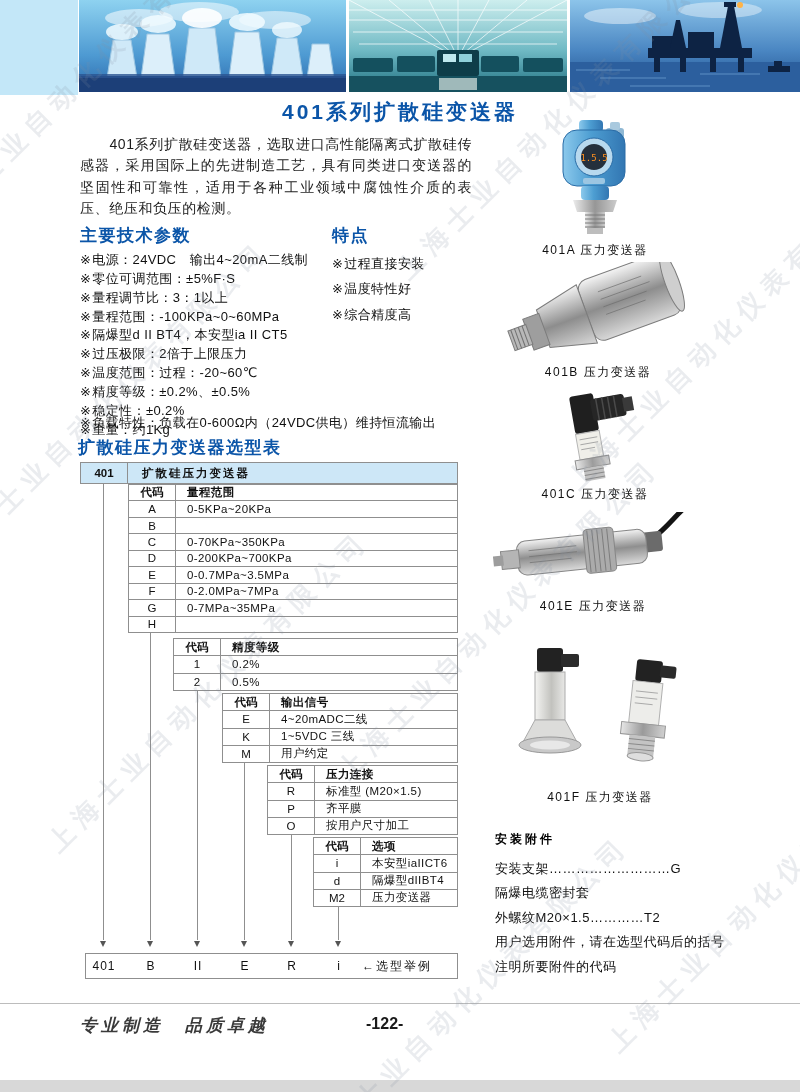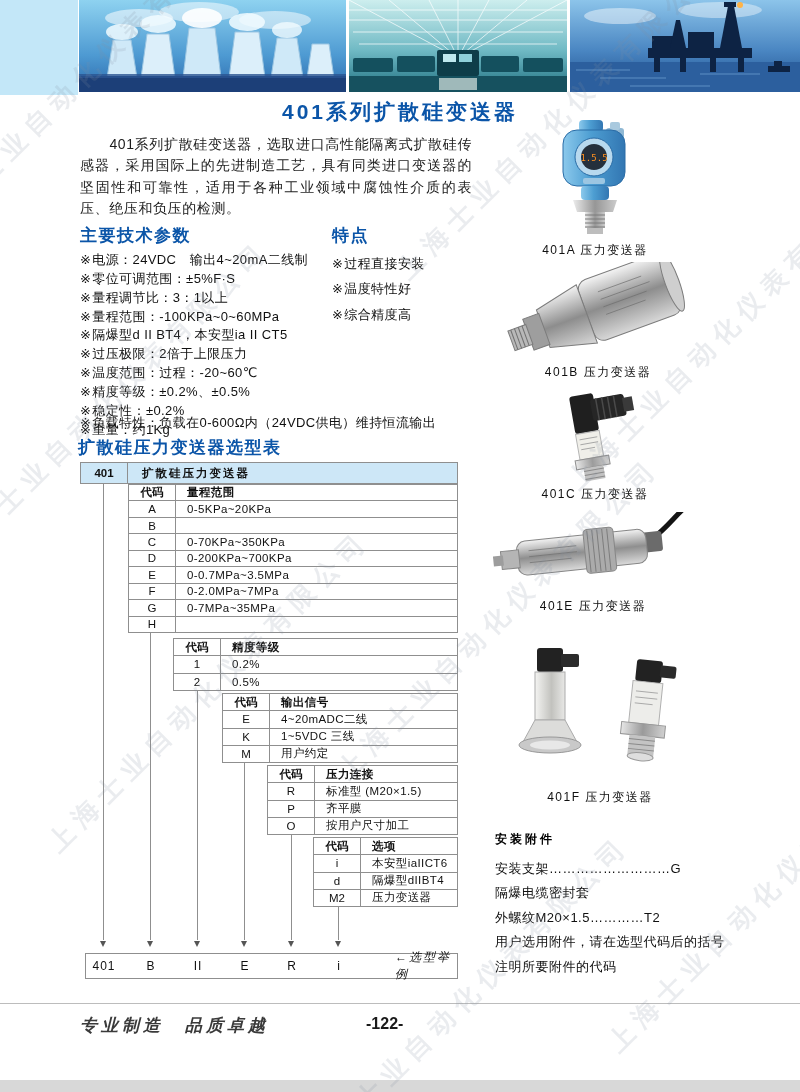--- a/index.html
+++ b/index.html
@@ -52,21 +52,21 @@
   .b1 { left:48px;  top:22px;  width:330px; height:149px; }
   .b2 { left:93px;  top:176px; width:285px; height:53px;  }
   .b3 { left:142px; top:231px; width:236px; height:70px;  }
   .b4 { left:187px; top:303px; width:191px; height:70px;  }
   .b5 { left:233px; top:375px; width:145px; height:70px;  }
   .vl { position:absolute; width:1px; background:#8f8f8f; }
   .ar { position:absolute; width:0; height:0; border-left:3px solid transparent;
         border-right:3px solid transparent; border-top:6px solid #555; top:479px; }
   .exrow { position:absolute; left:5px; top:491px; width:373px; height:26px; border:1px solid #8f8f8f; }
   .exrow span { position:absolute; top:50%; transform:translate(-50%,-50%); font-size:12px; letter-spacing:1px; }
-  .exrow .exlabel { left:309px; transform:translateY(-50%); letter-spacing:2px;font-style:italic; }
+  .exrow .exlabel { left:276px; transform:translateY(-50%); letter-spacing:2px; }
   
   .fig { position:absolute; text-align:center; }
   .fig svg { display:block; margin:0 auto; }
   .figcap { font-size:12px; color:#101010; letter-spacing:1.5px; margin-top:4px; }
   
   .acc { position:absolute; left:495px; top:831px; width:300px; }
   .acc .acch { font-size:12px; font-weight:bold; color:#000; letter-spacing:3px; margin-bottom:9px; }
   .acc .accline { font-size:13px; line-height:1.88; color:#101010; letter-spacing:0.5px; }
   
   .footline { position:absolute; left:0; top:1003px; width:800px; height:1px; background:#bcbcbc; }

